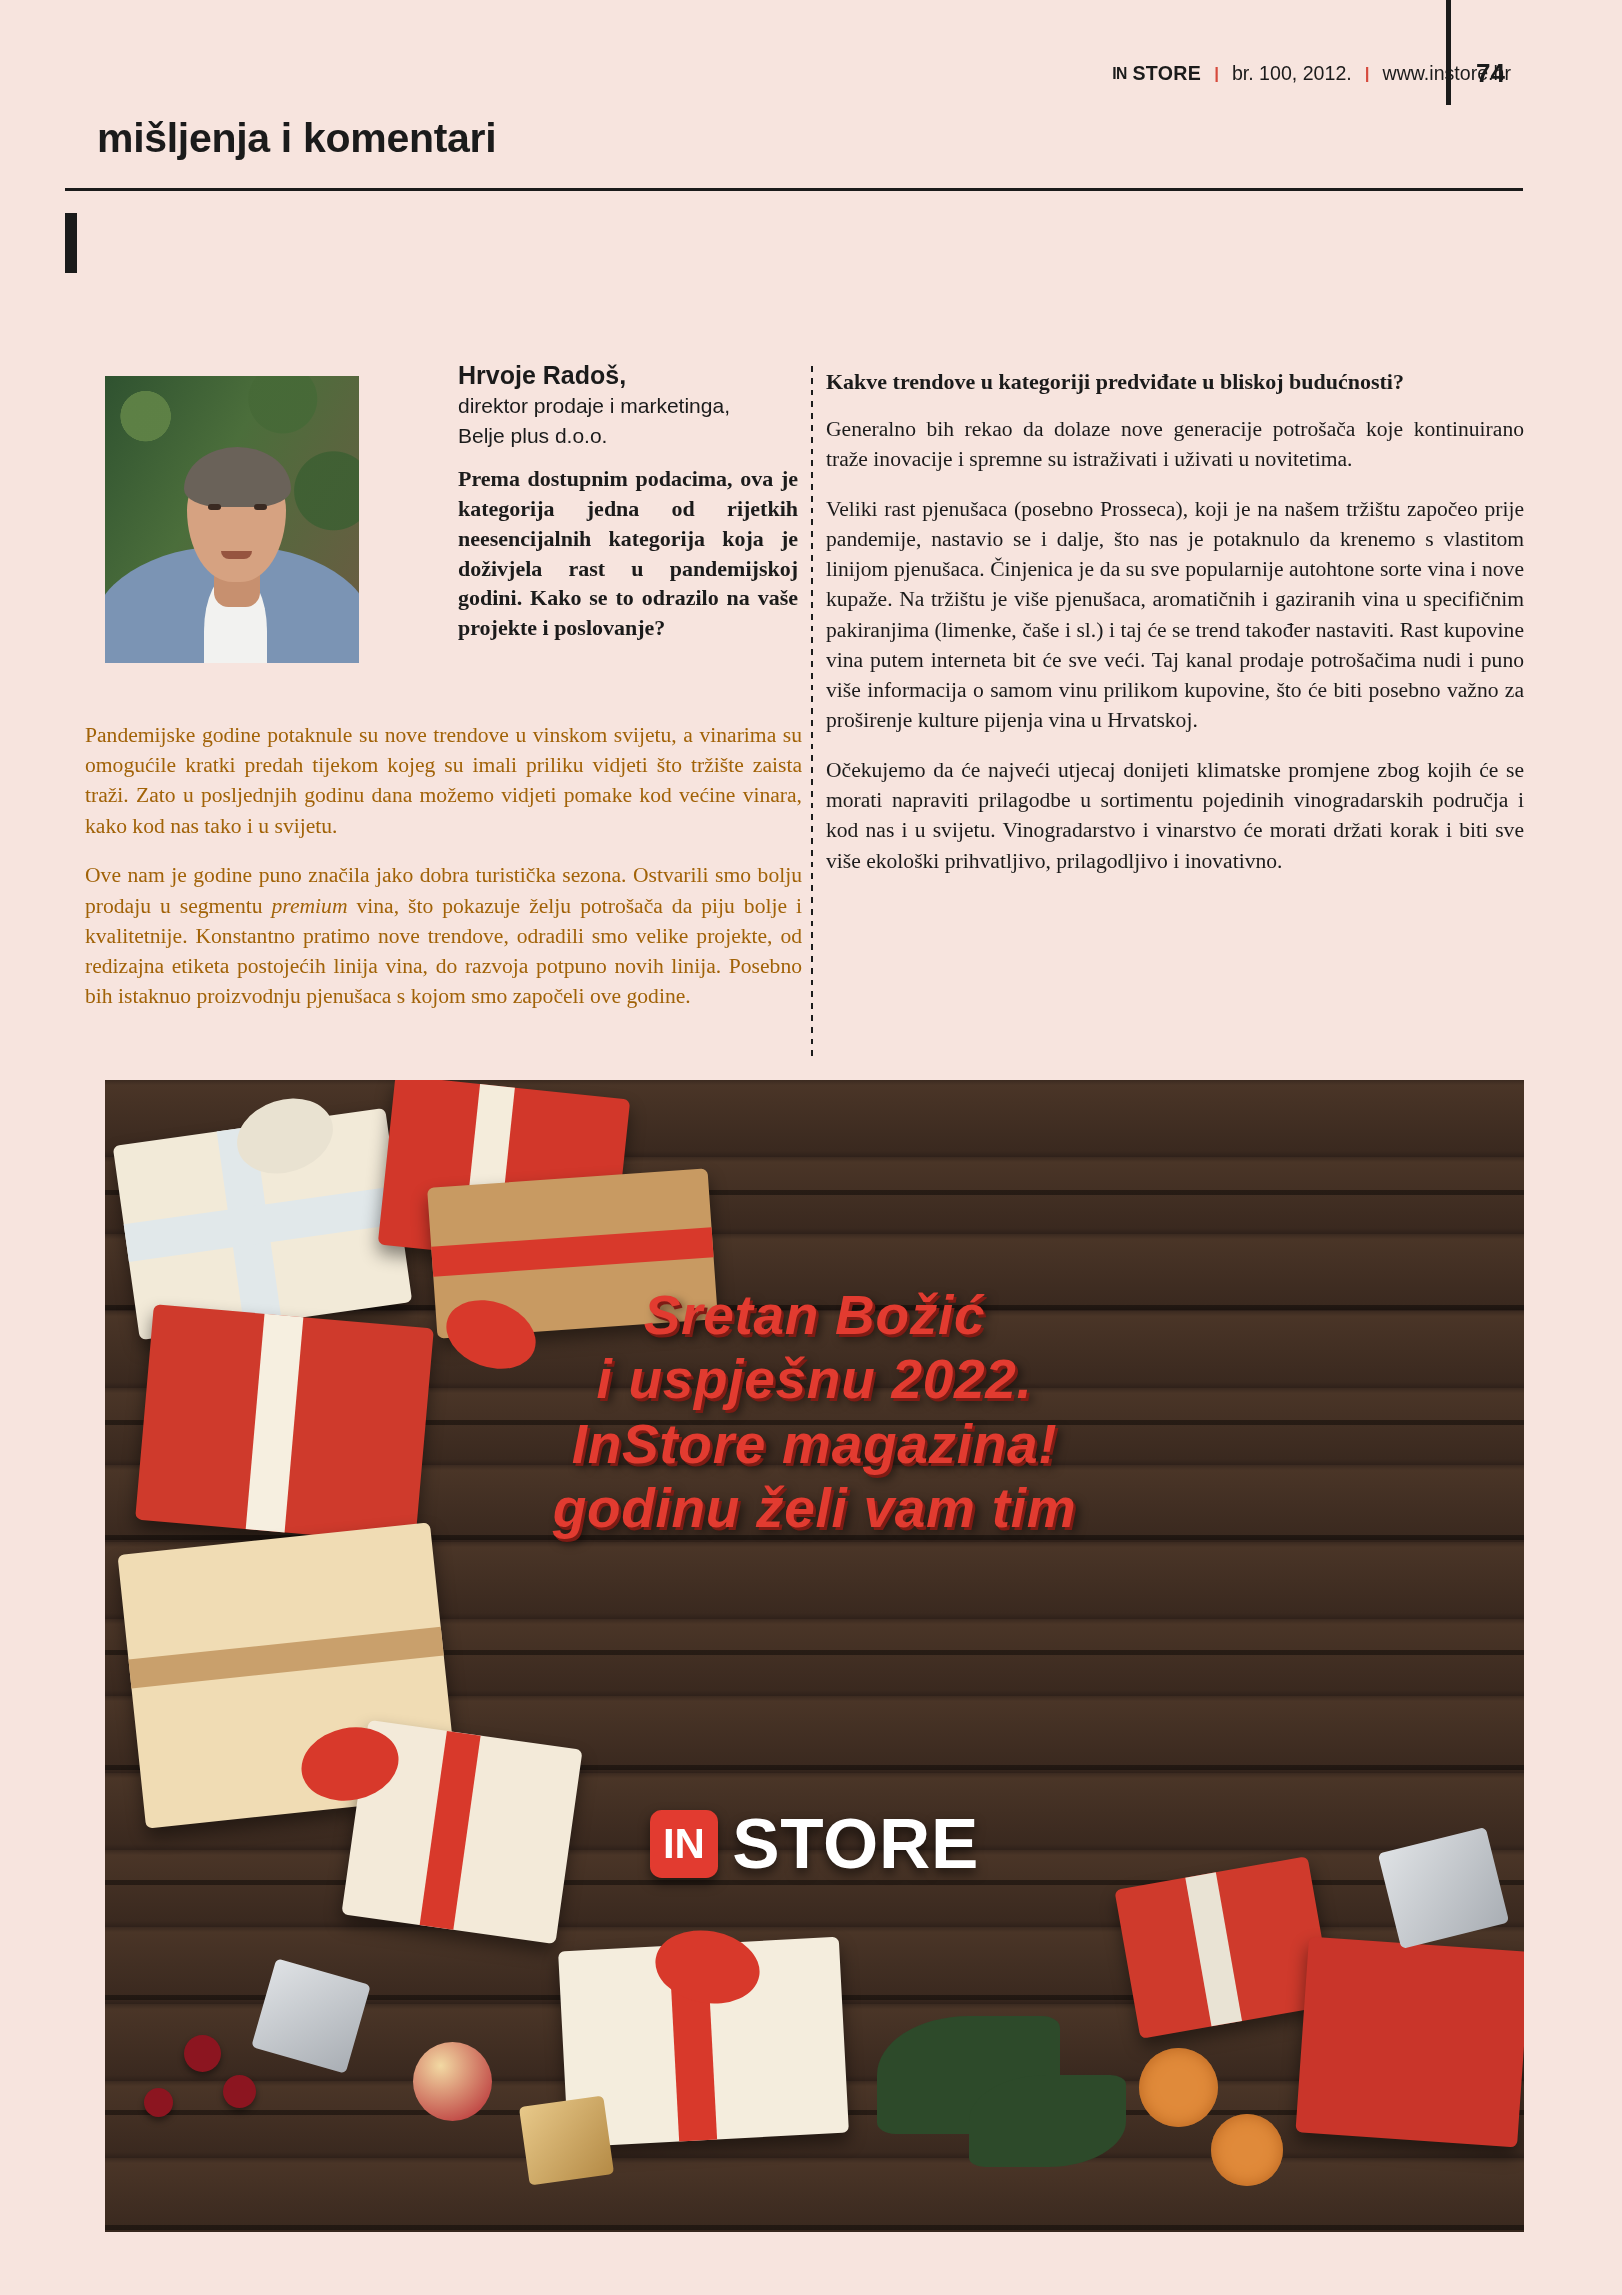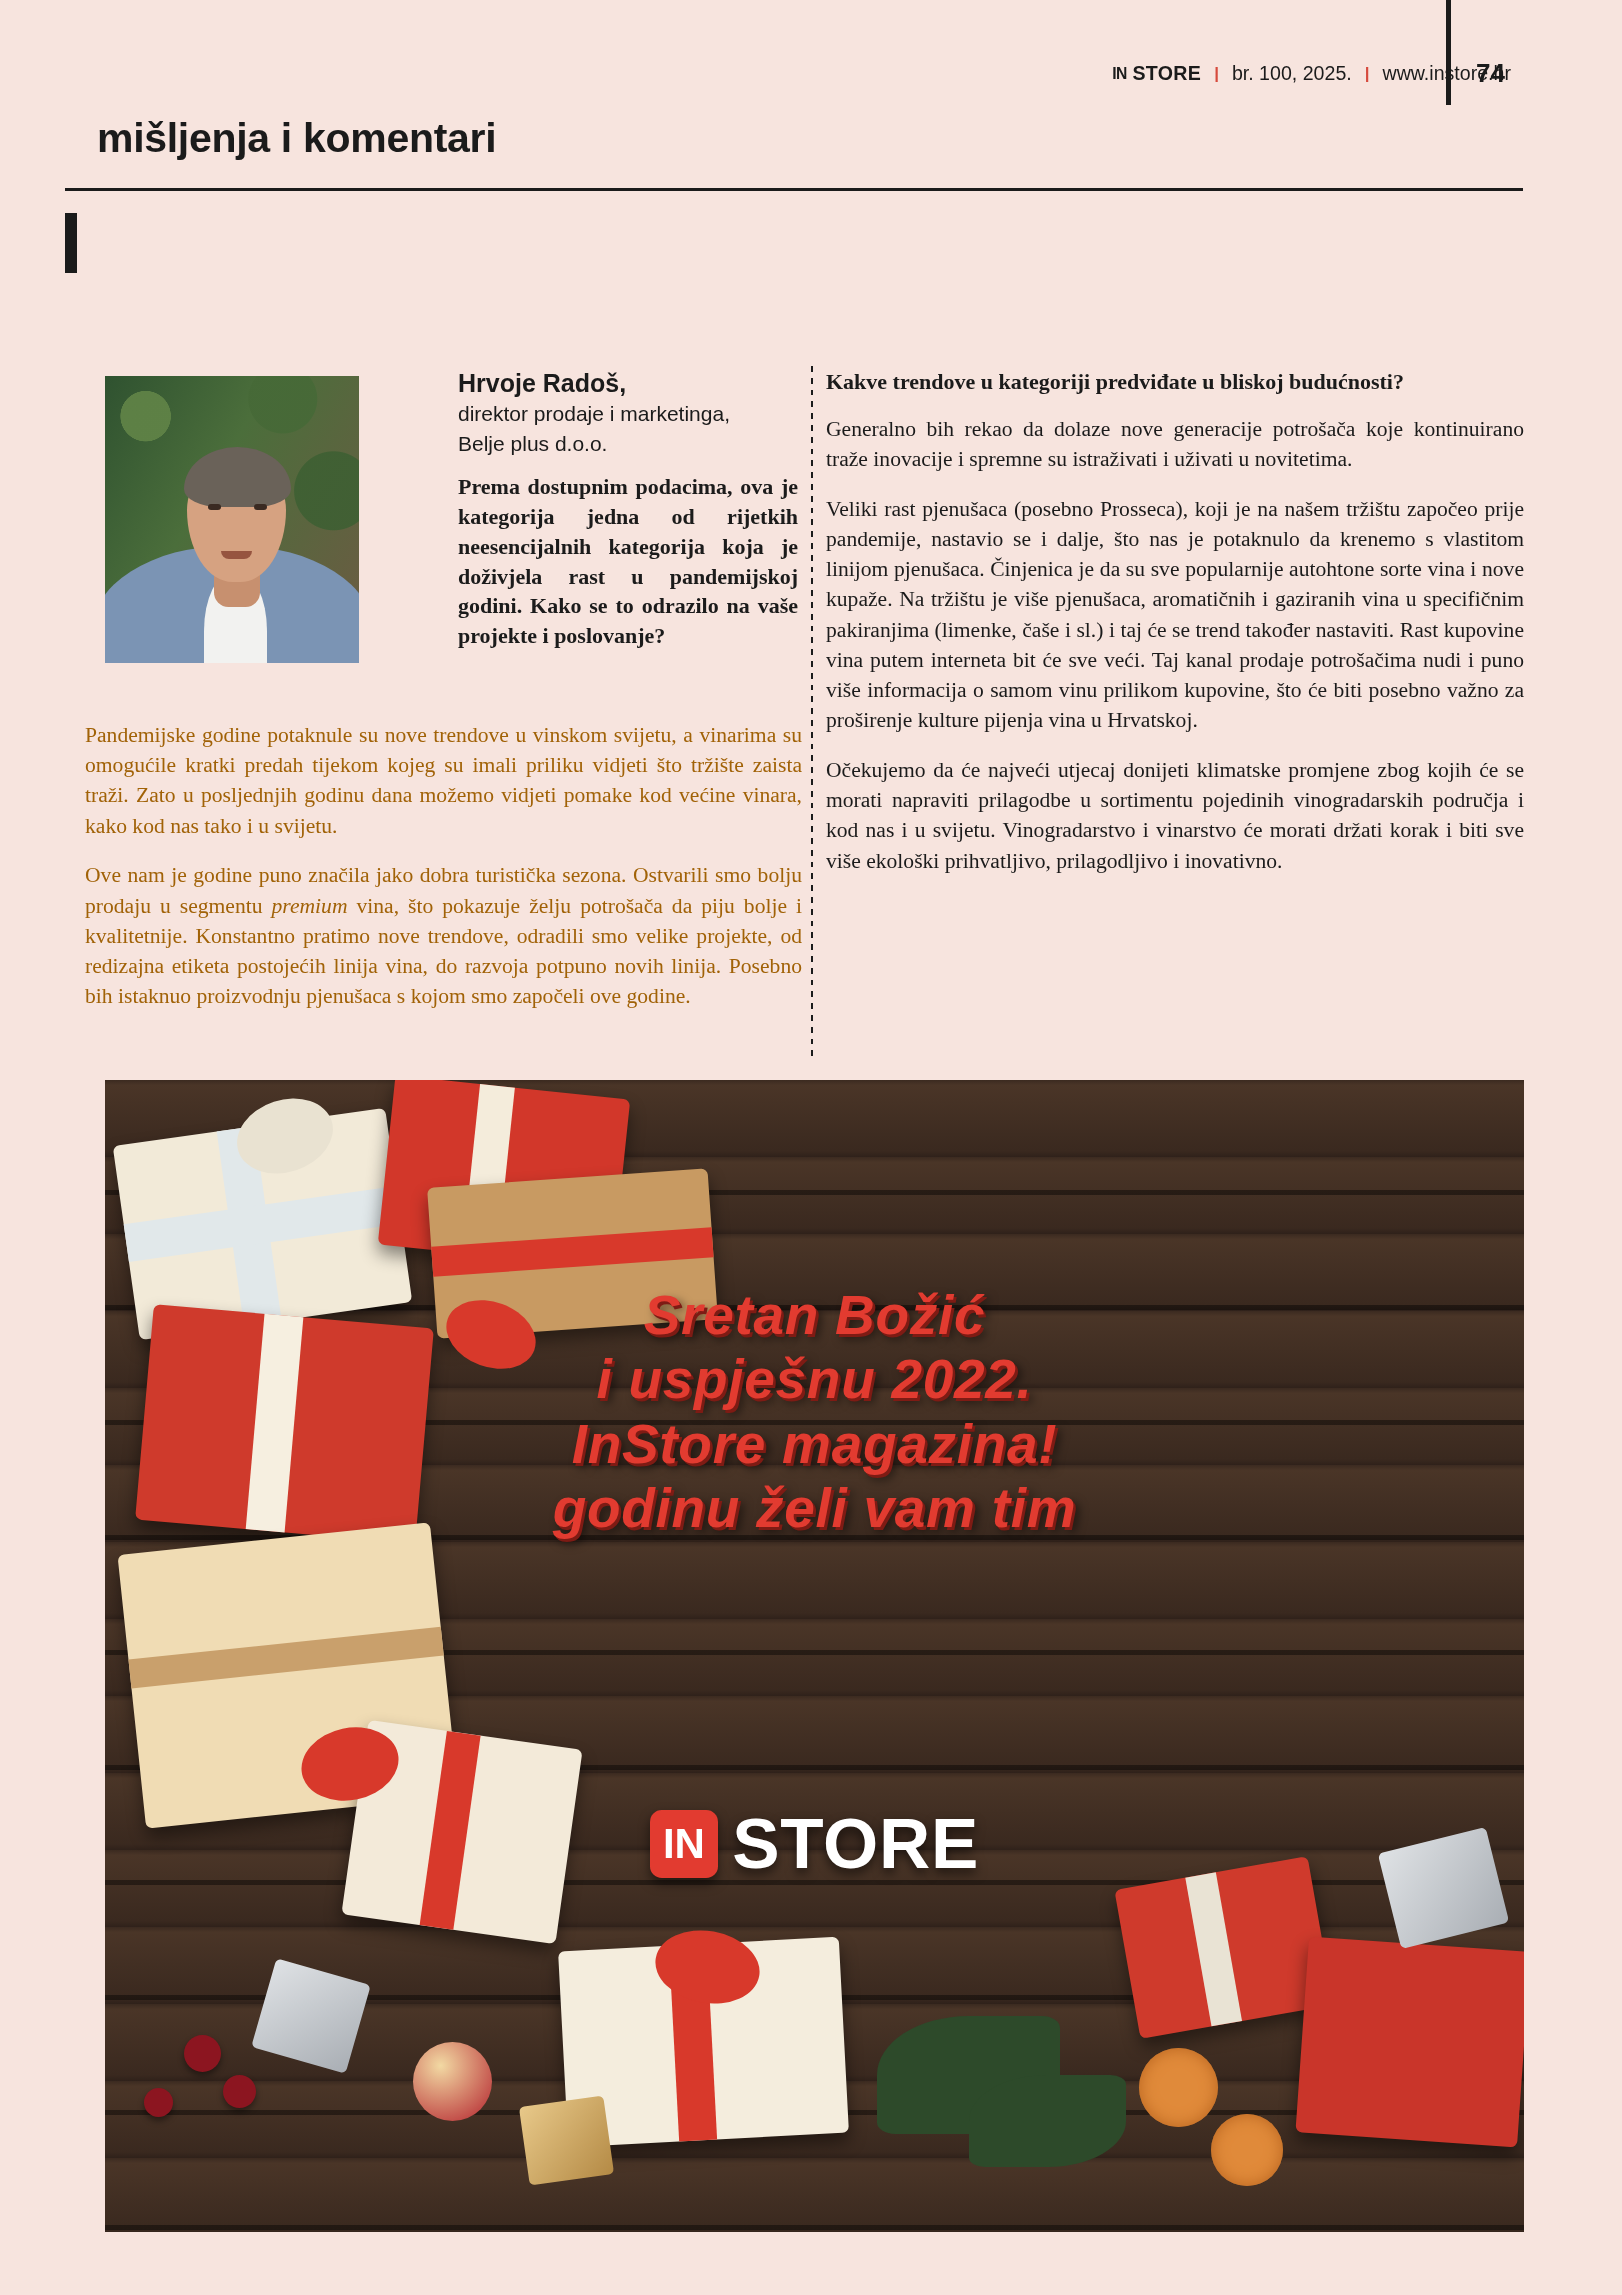--- a/index.html
+++ b/index.html
@@ -160,21 +160,21 @@
   .photo .mouth {
     position: absolute;
     left: 116px; top: 175px;
     width: 31px; height: 7.9px;
     background: #96543f;
     border-radius: 0 0 15.7px 15.7px;
   }
 
   .bio {
     position: absolute;
-    left: 458px; top: 368px;
+    left: 458px; top: 360px;
     width: 340px;
   }
   .bio-name {
     font-family: "Liberation Sans", sans-serif;
     font-weight: bold;
     font-size: 25px;
     color: #1b1b1b;
     line-height: 1.22;
   }
   .bio-role {
@@ -341,21 +341,21 @@
 <div class="page">
 
   <div class="vert-rule"></div>
 
   <div class="header-top">
     <span class="hdr-logo">
       <span class="hdr-in">IN</span>
       <span>STORE</span>
     </span>
     <span class="hdr-sep">|</span>
-    <span>br. 100, 2025.</span>
+    <span>br. 100, 2012.</span>
     <span class="hdr-sep">|</span>
     <span>www.instore.hr</span>
   </div>
   <div class="hdr-pagenum">74</div>
 
   <div class="section-title">mišljenja i komentari</div>
   <div class="rule-under-title"></div>
 
   <div class="lead-bar"></div>
 

